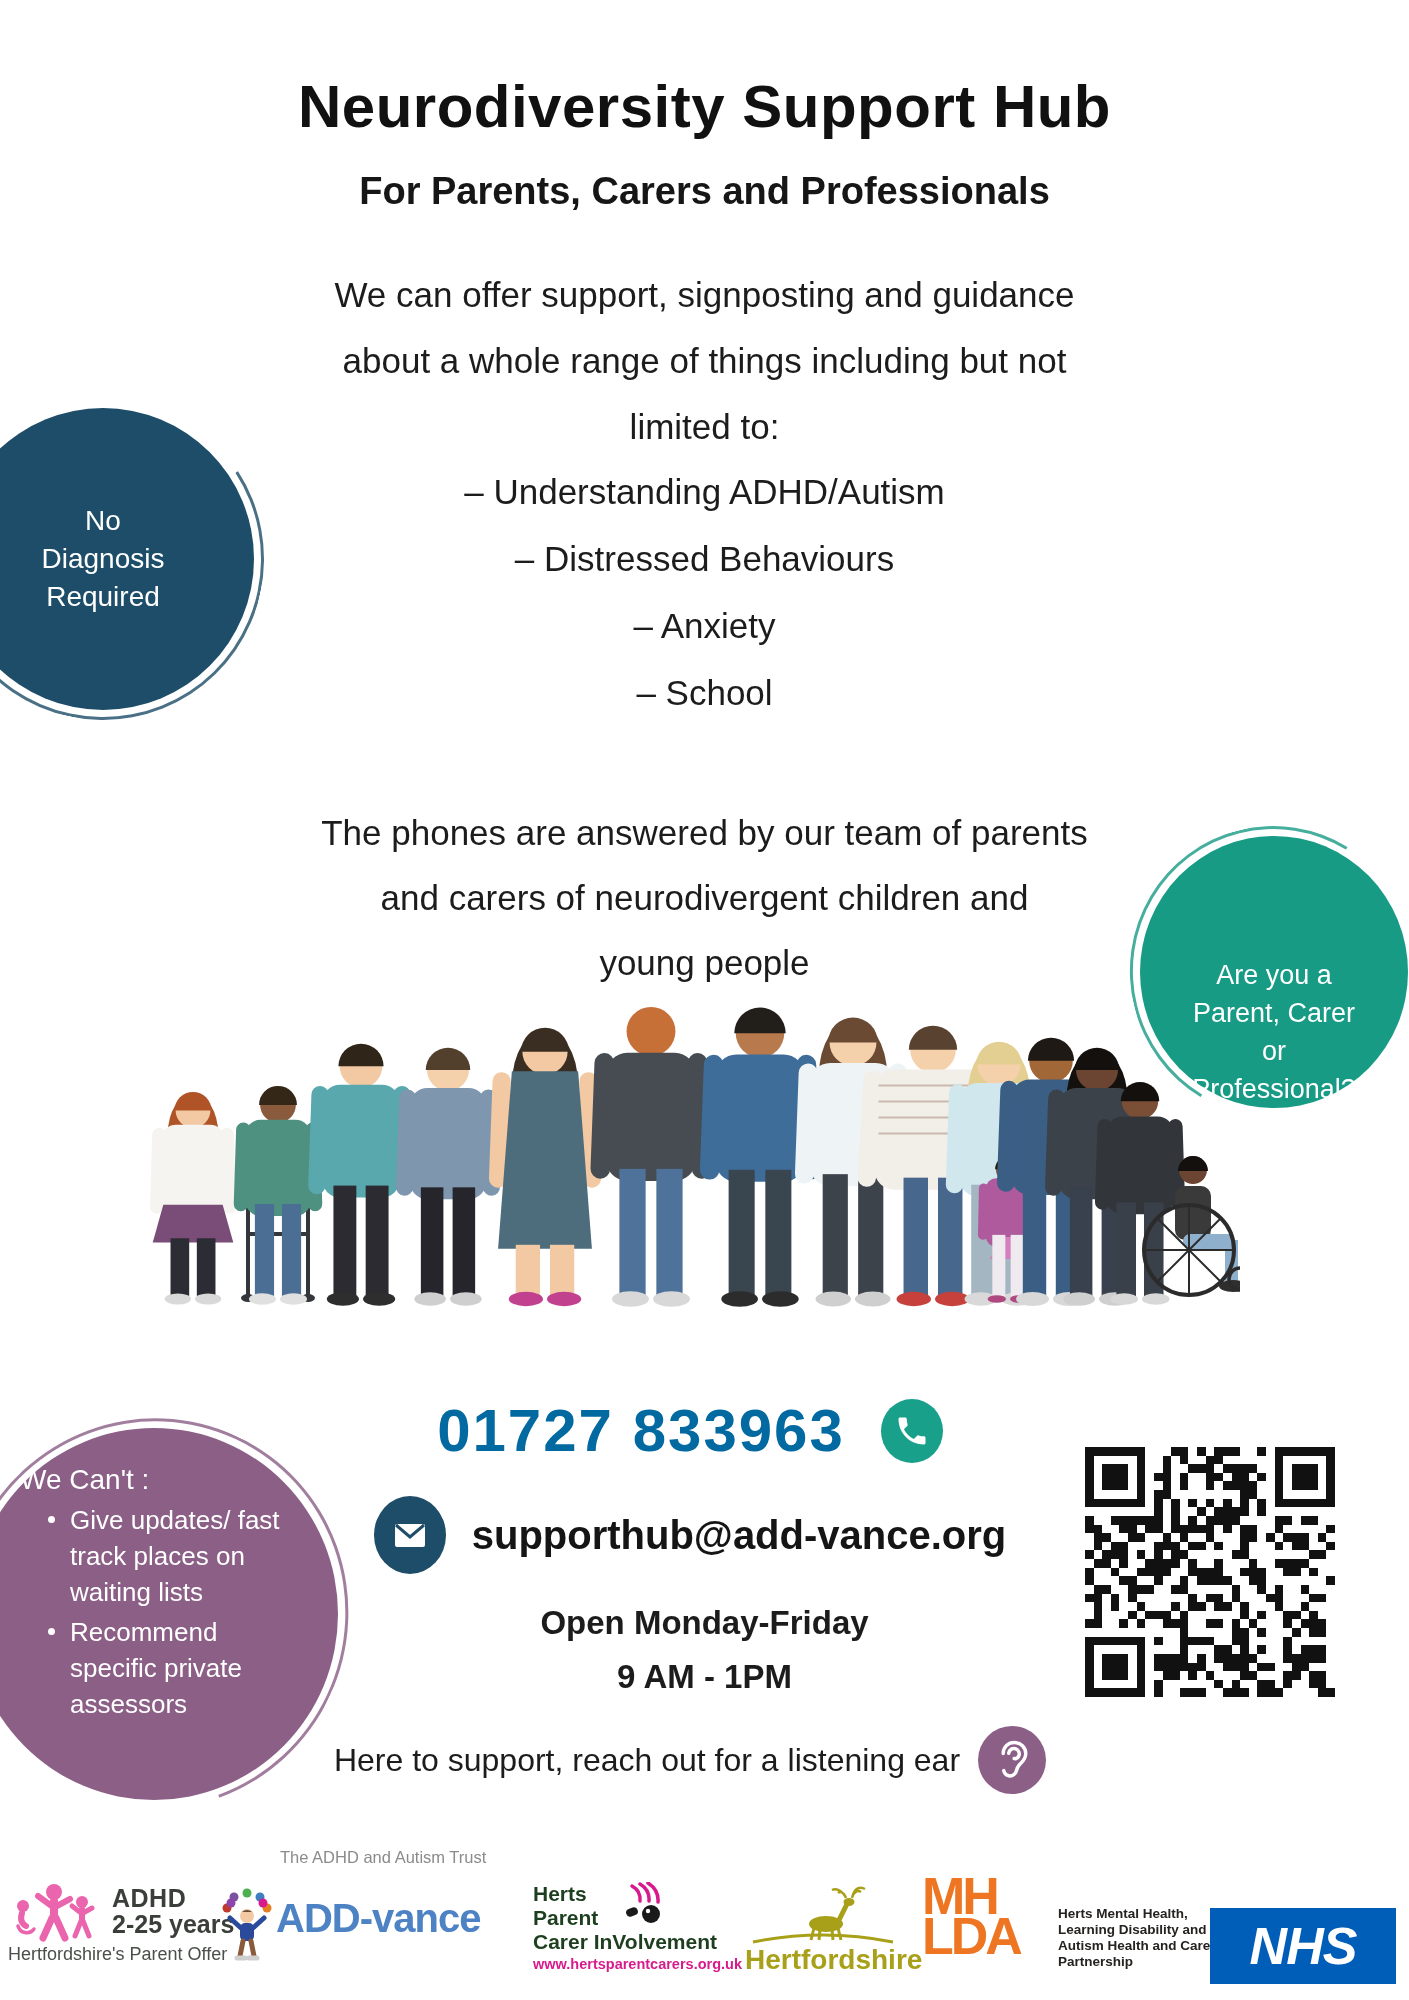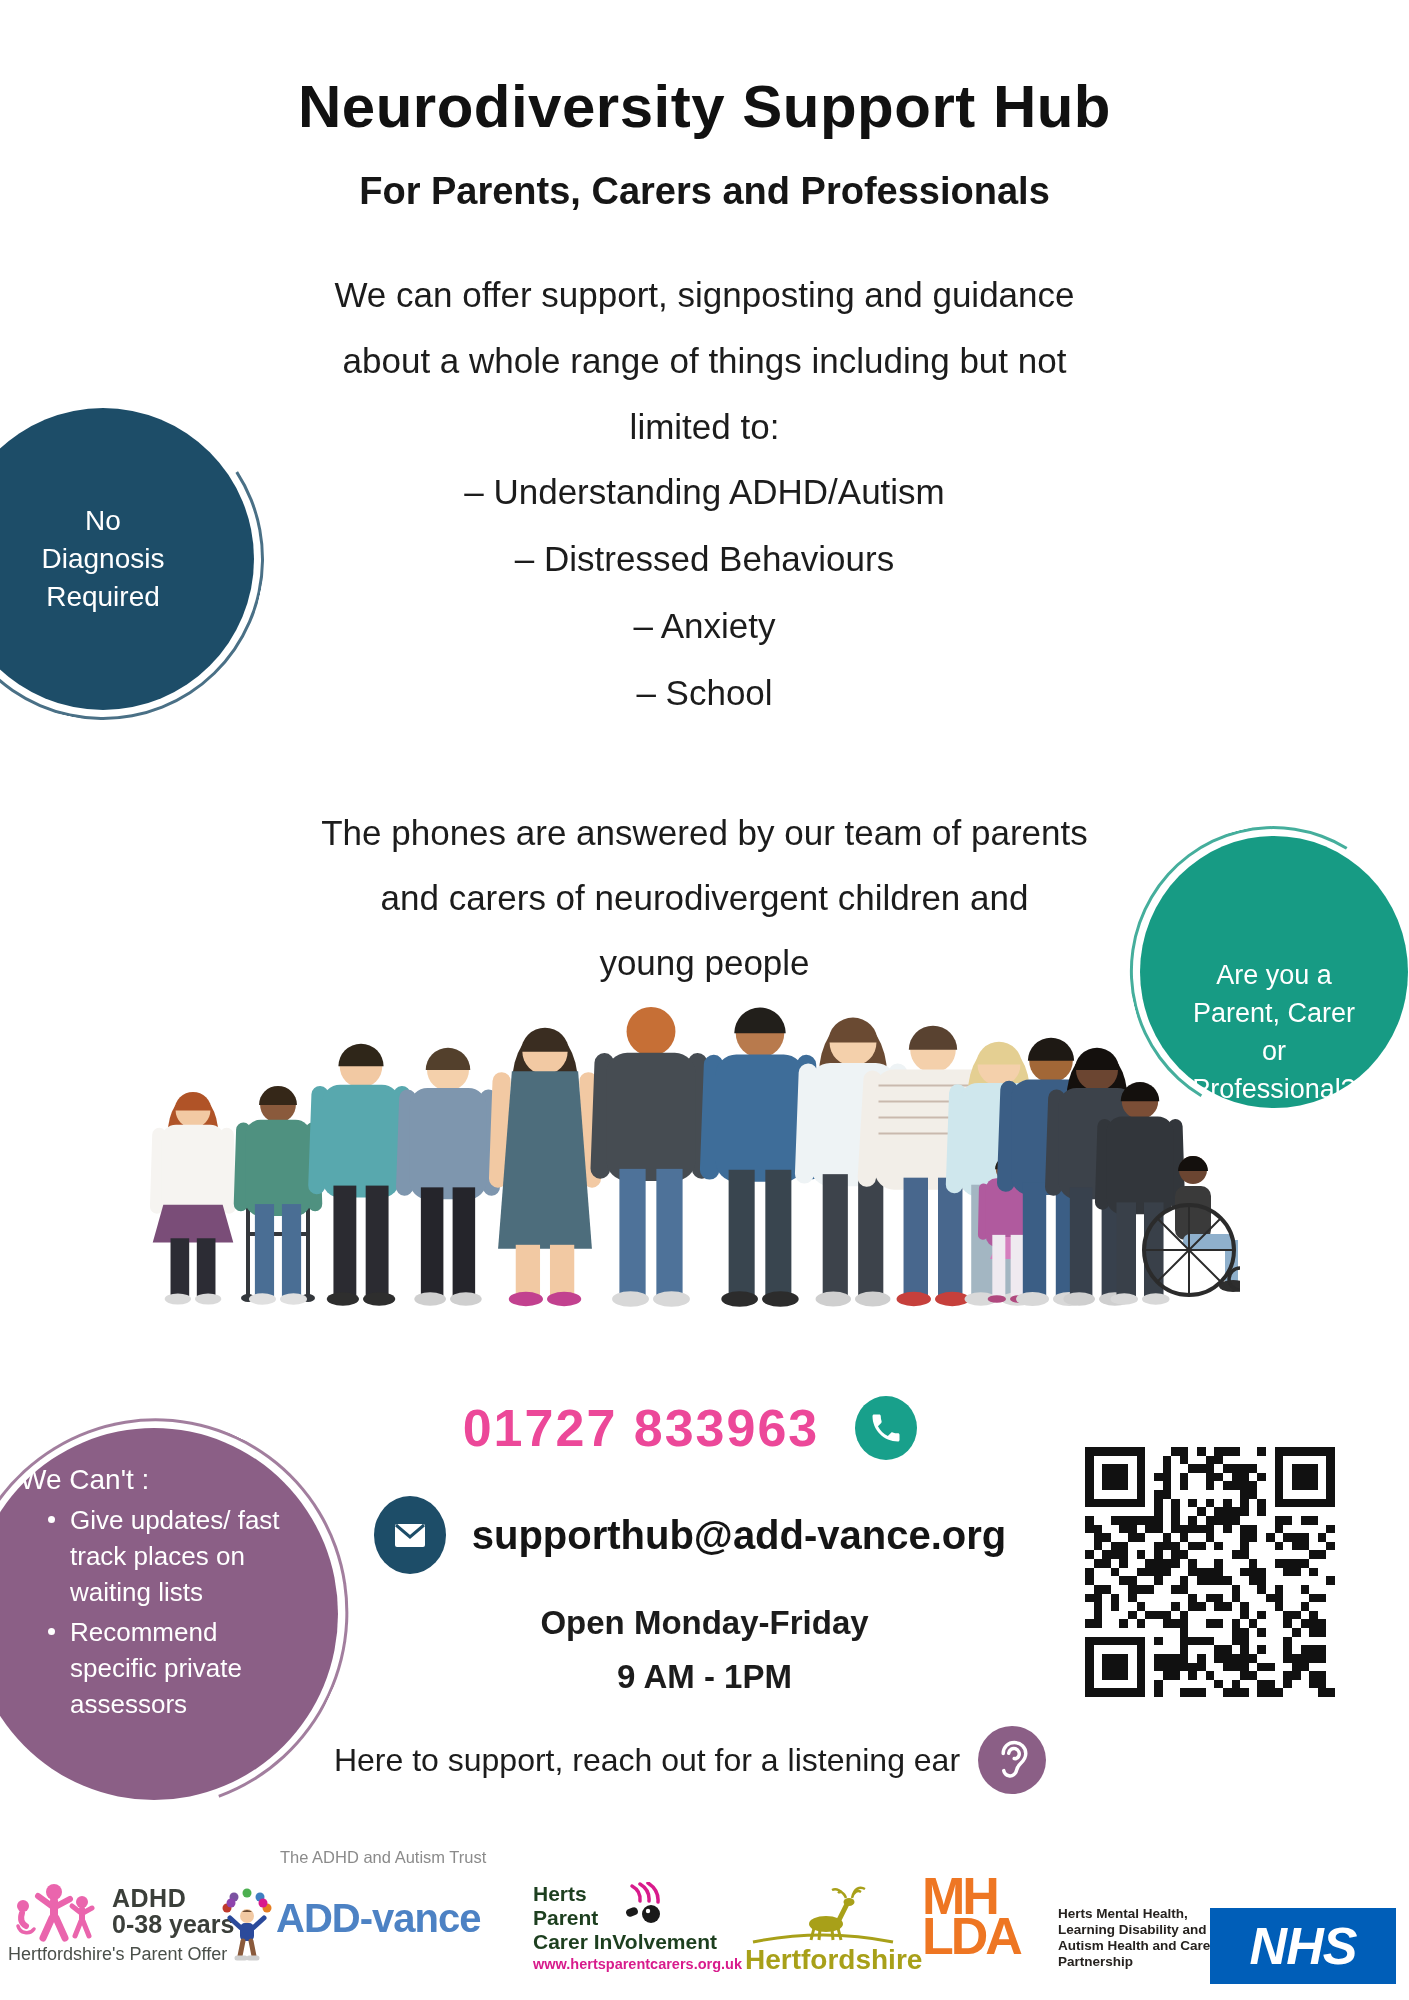--- a/index.html
+++ b/index.html
@@ -28,21 +28,21 @@
   .badge-purple::after{transform:rotate(25deg);border-bottom-color:transparent;}
   .wecant-head{margin:36px 0 6px 50px;font-size:28px;}
   .wecant-list{margin:0 0 0 72px;padding:0;list-style:none;font-size:26px;line-height:36px;width:238px;}
   .wecant-list li{position:relative;padding-left:28px;margin-bottom:4px;}
   .wecant-list li::before{content:"";position:absolute;left:6px;top:14px;width:7px;height:7px;
          border-radius:50%;background:#fff;}
 
   
   .phone-row{position:absolute;left:190px;top:1396px;width:1000px;display:flex;
          align-items:center;justify-content:center;gap:36px;}
-  .phone-num{font-size:52px;font-weight:bold;letter-spacing:2px;color:#ec4899;}
+  .phone-num{font-size:60px;font-weight:bold;letter-spacing:2px;color:#0369a1;}
   .icon-circle{border-radius:50%;display:flex;align-items:center;justify-content:center;flex:0 0 auto;}
   .phone-badge{width:62px;height:64px;background:#18a08b;}
   .email-row{position:absolute;left:190px;top:1496px;width:1000px;display:flex;
          align-items:center;justify-content:center;gap:26px;}
   .email-badge{width:72px;height:78px;background:#1d4d68;}
   .email-text{font-size:40px;font-weight:bold;color:#151515;}
   .hours{top:1596px;font-size:33px;font-weight:bold;line-height:54px;}
   .tagline-row{position:absolute;left:100px;top:1726px;width:1180px;display:flex;
          align-items:center;justify-content:center;gap:18px;}
   .tagline{font-size:32px;}
@@ -665,21 +665,21 @@
       <path d="M44 19 v17" stroke-width="8"></path>
       <path d="M43 25 L28 14 M45 25 L60 17" stroke-width="6"></path>
       <path d="M42 36 L33 56 M46 36 L55 56" stroke-width="7"></path>
       <circle cx="72" cy="20" r="6" fill="#ea65ad" stroke="none"></circle>
       <path d="M72 27 v12" stroke-width="6"></path>
       <path d="M71 31 L62 24 M73 31 L82 26" stroke-width="5"></path>
       <path d="M71 39 L65 54 M73 39 L79 54" stroke-width="5"></path>
     </g>
   </svg>
   <div class="foot send-logo-text1">ADHD</div>
-  <div class="foot send-logo-text2">0-38 years</div>
+  <div class="foot send-logo-text2">2-25 years</div>
   <div class="foot send-caption">Hertfordshire's Parent Offer</div>
 
   <svg class="abs" style="left:222px;top:1888px;" width="50" height="78" viewBox="0 0 50 78">
     <circle cx="25" cy="5" r="4.5" fill="#4caf50"></circle>
     <circle cx="12" cy="9" r="4.5" fill="#7b52a1"></circle>
     <circle cx="38" cy="9" r="4.5" fill="#3f7fc1"></circle>
     <circle cx="5" cy="20" r="4.5" fill="#c0392b"></circle>
     <circle cx="45" cy="20" r="4.5" fill="#e67e22"></circle>
     <circle cx="9" cy="15" r="4.5" fill="#8e44ad"></circle>
     <circle cx="41" cy="15" r="4.5" fill="#d81b8c"></circle>

